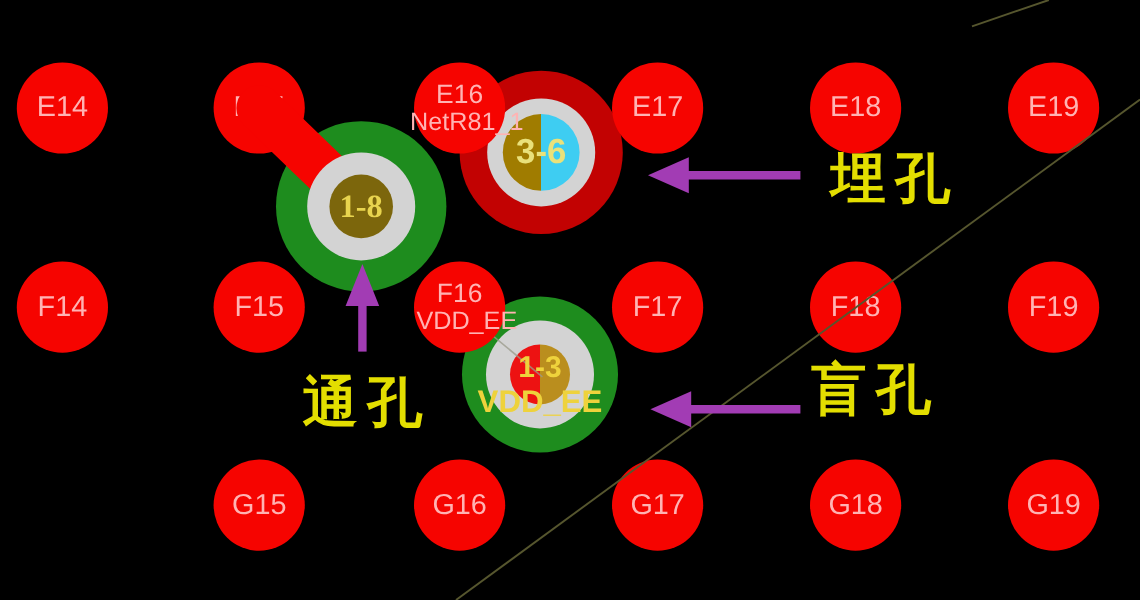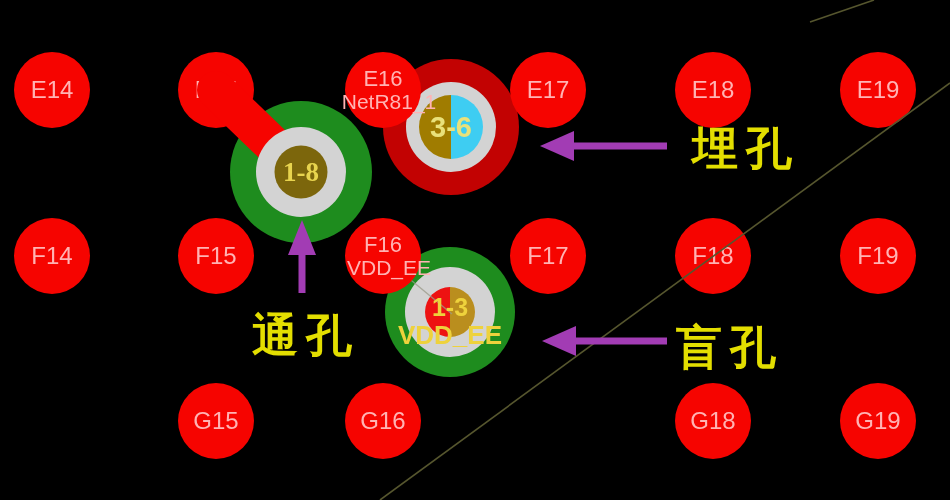--- a/index.html
+++ b/index.html
@@ -88,20 +88,23 @@
   <div class="pad" style="left:878px;top:256px">
       <span class="lbl">F19</span>
     </div>
 
   <div class="pad" style="left:216px;top:421px">
       <span class="lbl">G15</span>
     </div>
   <div class="pad" style="left:383px;top:421px">
       <span class="lbl">G16</span>
     </div>
+  <div class="pad" style="left:548px;top:421px">
+      <span class="lbl">G17</span>
+    </div>
   <div class="pad" style="left:713px;top:421px">
       <span class="lbl">G18</span>
     </div>
   <div class="pad" style="left:878px;top:421px">
       <span class="lbl">G19</span>
     </div>
 
   <svg class="layer z4" viewBox="0 0 950 500">
     <line x1="216" y1="90" x2="301" y2="172" stroke="#f60400" stroke-width="38" stroke-linecap="round"></line>
   </svg>
@@ -135,15 +138,15 @@
       <line x1="302" y1="250" x2="302" y2="293" stroke="#a23cb4" stroke-width="7"></line>
     </g>
     <g>
       <polygon points="542,341 576,326 576,356" fill="#a23cb4"></polygon>
       <line x1="572" y1="341" x2="667" y2="341" stroke="#a23cb4" stroke-width="7"></line>
     </g>
   </svg>
 
   <div class="cn-label" style="left:726px;top:149px;margin-left:20px;">埋孔</div>
   <div class="cn-label" style="left:306px;top:336px;">通孔</div>
-  <div class="cn-label" style="left:730px;top:348px;">盲孔</div>
+  <div class="cn-label" style="left:730px;top:325px;">盲孔</div>
 
 </div>
 
 </body></html>

